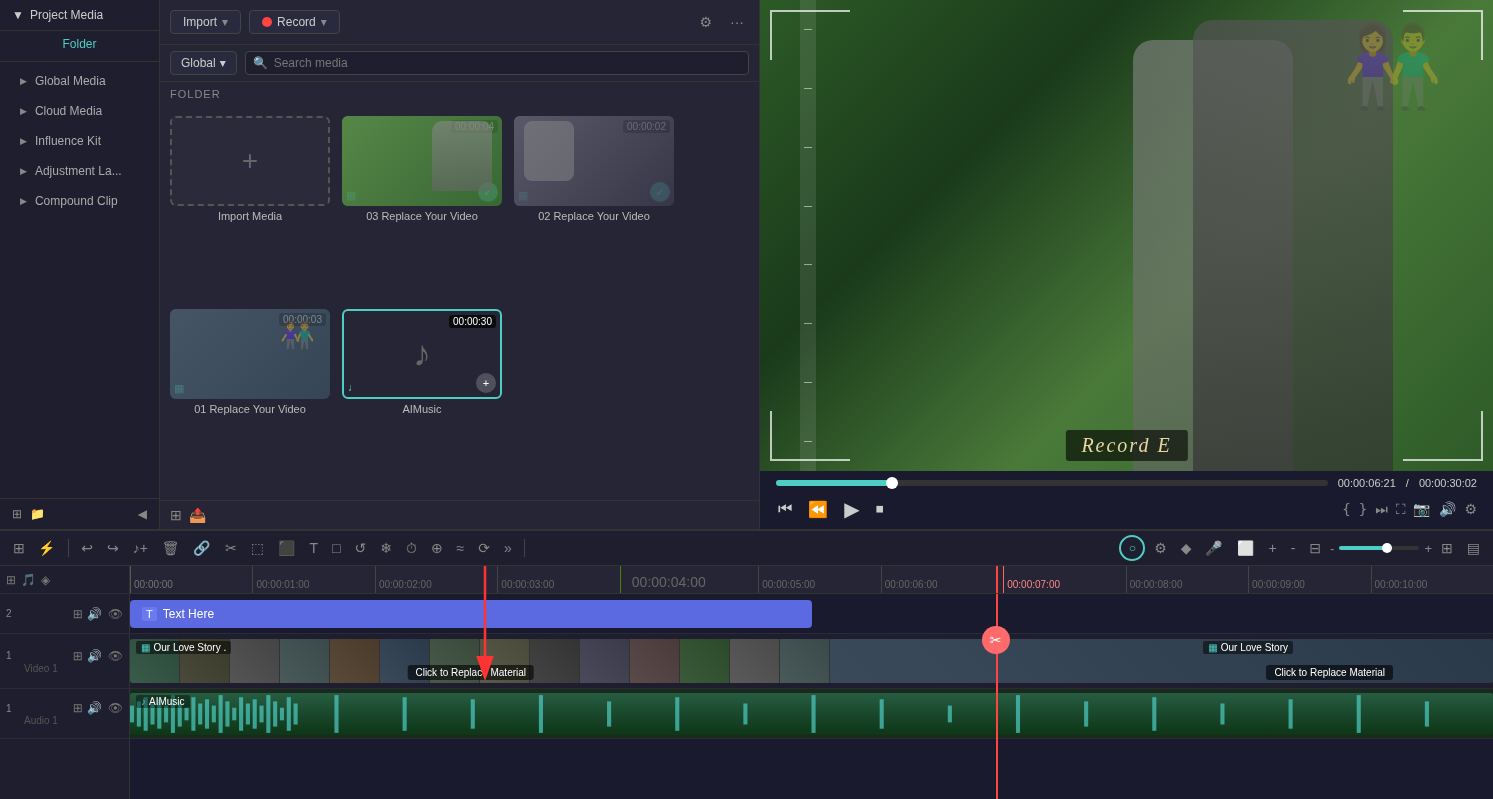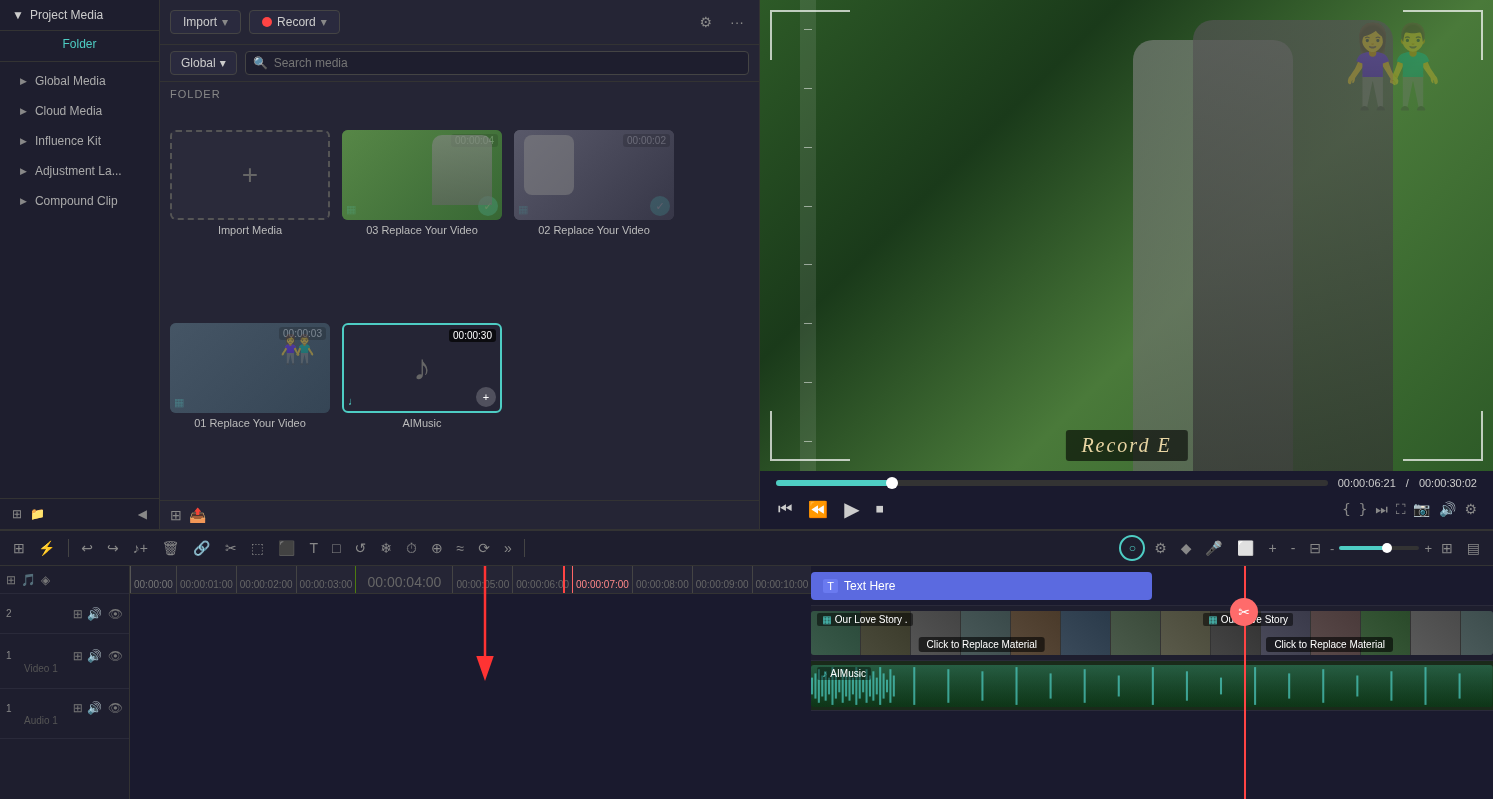--- a/index.html
+++ b/index.html
@@ -27,21 +27,21 @@
     .toolbar-icon { color: #888; cursor: pointer; font-size: 14px; padding: 2px 5px; }
 
     .media-filter { display: flex; align-items: center; gap: 8px; padding: 6px 10px; border-bottom: 1px solid #333; }
     .filter-btn { background: #2a2a3e; border: 1px solid #444; color: #ccc; padding: 4px 10px; border-radius: 4px; cursor: pointer; font-size: 12px; display: flex; align-items: center; gap: 4px; }
     .search-box { flex: 1; background: #1e1e2e; border: 1px solid #444; color: #ccc; padding: 4px 8px; border-radius: 4px; font-size: 12px; display: flex; align-items: center; gap: 5px; }
     .search-box input { background: transparent; border: none; color: #ccc; outline: none; flex: 1; font-size: 12px; }
 
     .folder-label { padding: 6px 10px; color: #888; font-size: 11px; letter-spacing: 1px; text-transform: uppercase; }
 
     .media-grid { display: flex; flex-wrap: wrap; gap: 12px; padding: 10px; overflow-y: auto; flex: 1; }
-    .media-item { display: flex; flex-direction: column; gap: 4px; cursor: pointer; margin-top: 14px; }
+    .media-item { display: flex; flex-direction: column; gap: 4px; cursor: pointer; }
     .media-thumb { width: 160px; height: 90px; background: #333; border-radius: 6px; position: relative; overflow: hidden; display: flex; align-items: center; justify-content: center; }
     .media-thumb.import-thumb { border: 2px dashed #555; background: #2a2a3a; }
     .media-thumb .plus-icon { color: #666; font-size: 28px; }
     .media-thumb .duration-badge { position: absolute; top: 4px; right: 4px; background: rgba(0,0,0,0.7); color: #fff; font-size: 10px; padding: 1px 4px; border-radius: 3px; }
     .media-thumb .check-badge { position: absolute; bottom: 4px; right: 4px; width: 20px; height: 20px; background: #4ecdc4; border-radius: 50%; display: flex; align-items: center; justify-content: center; color: #fff; font-size: 11px; }
     .media-thumb .add-badge { position: absolute; bottom: 4px; right: 4px; width: 20px; height: 20px; background: rgba(255,255,255,0.2); border-radius: 50%; display: flex; align-items: center; justify-content: center; color: #fff; font-size: 11px; }
     .media-thumb .grid-icon { position: absolute; bottom: 4px; left: 4px; color: #4ecdc4; font-size: 11px; }
     .media-thumb .music-icon { font-size: 36px; color: #666; }
     .media-thumb.selected { border: 2px solid #4ecdc4; }
     .media-name { font-size: 11px; color: #bbb; max-width: 160px; text-align: center; }
@@ -69,21 +69,21 @@
     .timeline-toolbar { display: flex; align-items: center; gap: 4px; padding: 4px 8px; border-bottom: 1px solid #333; background: #1e1e2e; }
     .tl-btn { background: none; border: none; color: #888; cursor: pointer; font-size: 14px; padding: 3px 5px; border-radius: 3px; }
     .tl-separator { width: 1px; height: 18px; background: #444; margin: 0 3px; }
     .tl-spacer { flex: 1; }
     .tl-mode-btn { width: 26px; height: 26px; border-radius: 50%; border: 2px solid #4ecdc4; background: none; color: #4ecdc4; cursor: pointer; font-size: 12px; display: flex; align-items: center; justify-content: center; }
     .zoom-control { display: flex; align-items: center; gap: 5px; color: #888; font-size: 13px; }
     .zoom-slider { width: 80px; height: 4px; background: #333; border-radius: 2px; position: relative; }
     .zoom-fill { width: 60%; height: 100%; background: #4ecdc4; border-radius: 2px; }
     .zoom-thumb { position: absolute; top: 50%; left: 60%; transform: translate(-50%, -50%); width: 10px; height: 10px; background: #fff; border-radius: 50%; }
 
-    .timeline-ruler-and-tracks { flex: 1; overflow: hidden; display: flex; flex-direction: row; }
+    .timeline-ruler-and-tracks { flex: 1; overflow: hidden; display: flex; flex-direction: column; }
     .timeline-ruler { height: 28px; background: #252535; border-bottom: 1px solid #333; position: relative; overflow: hidden; }
 
     .tracks-content { flex: 1; position: relative; overflow: hidden; }
 
     
     .track-sidebar { width: 130px; background: #1e1e2e; display: flex; flex-direction: column; border-right: 1px solid #333; }
     .track-side-row { display: flex; align-items: center; padding: 0 6px; border-bottom: 1px solid #2a2a3a; }
     .track-side-row.h55 { height: 55px; }
     .track-side-row.h40 { height: 40px; }
     .track-side-row.h50 { height: 50px; }

